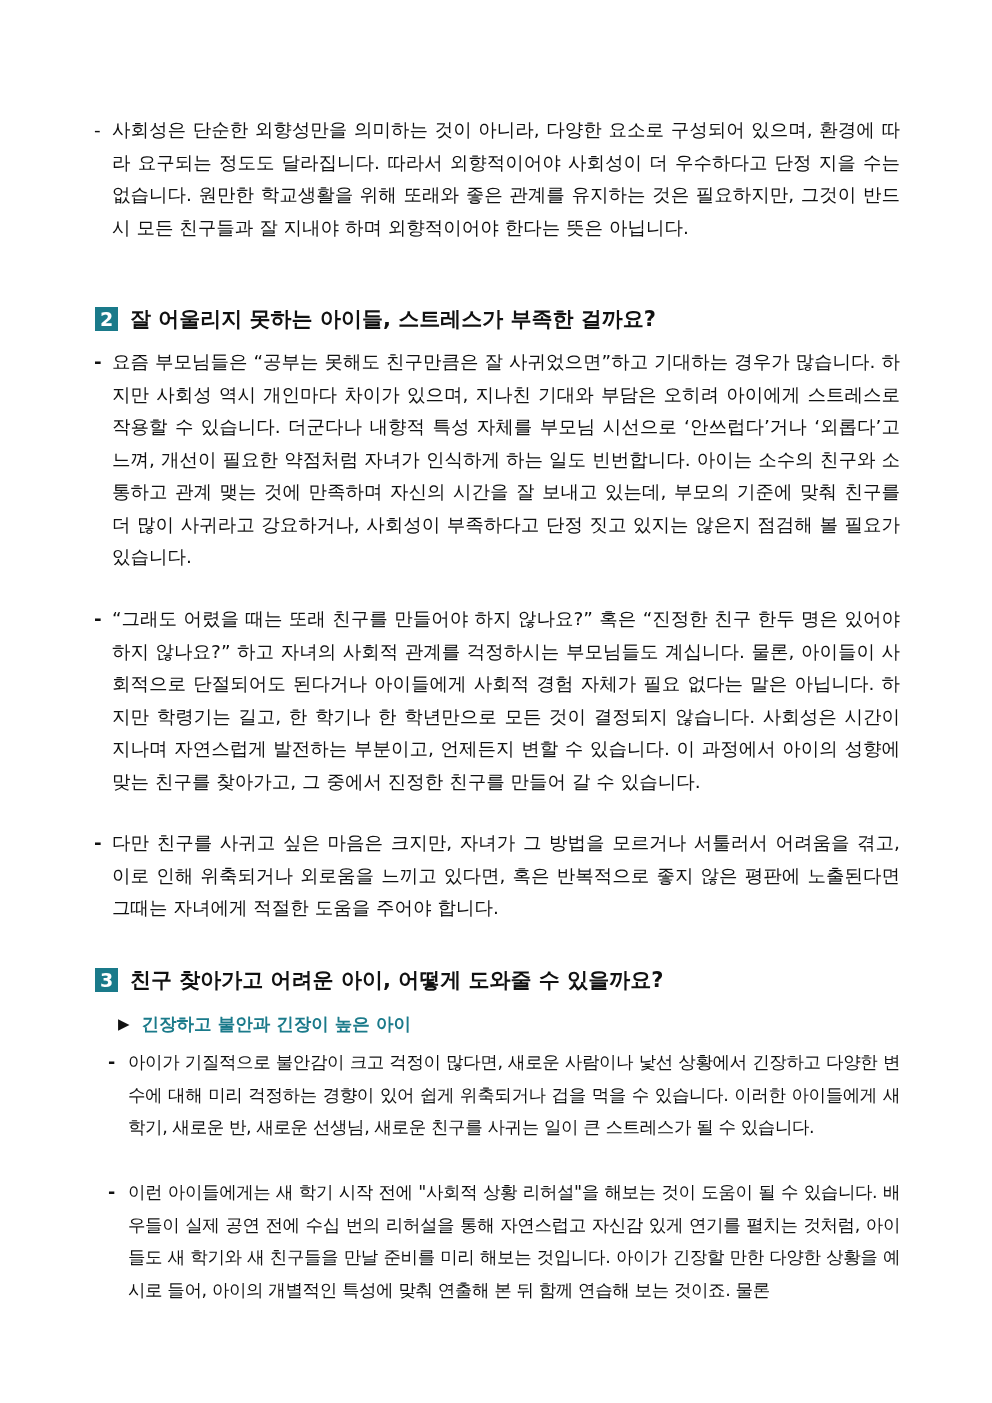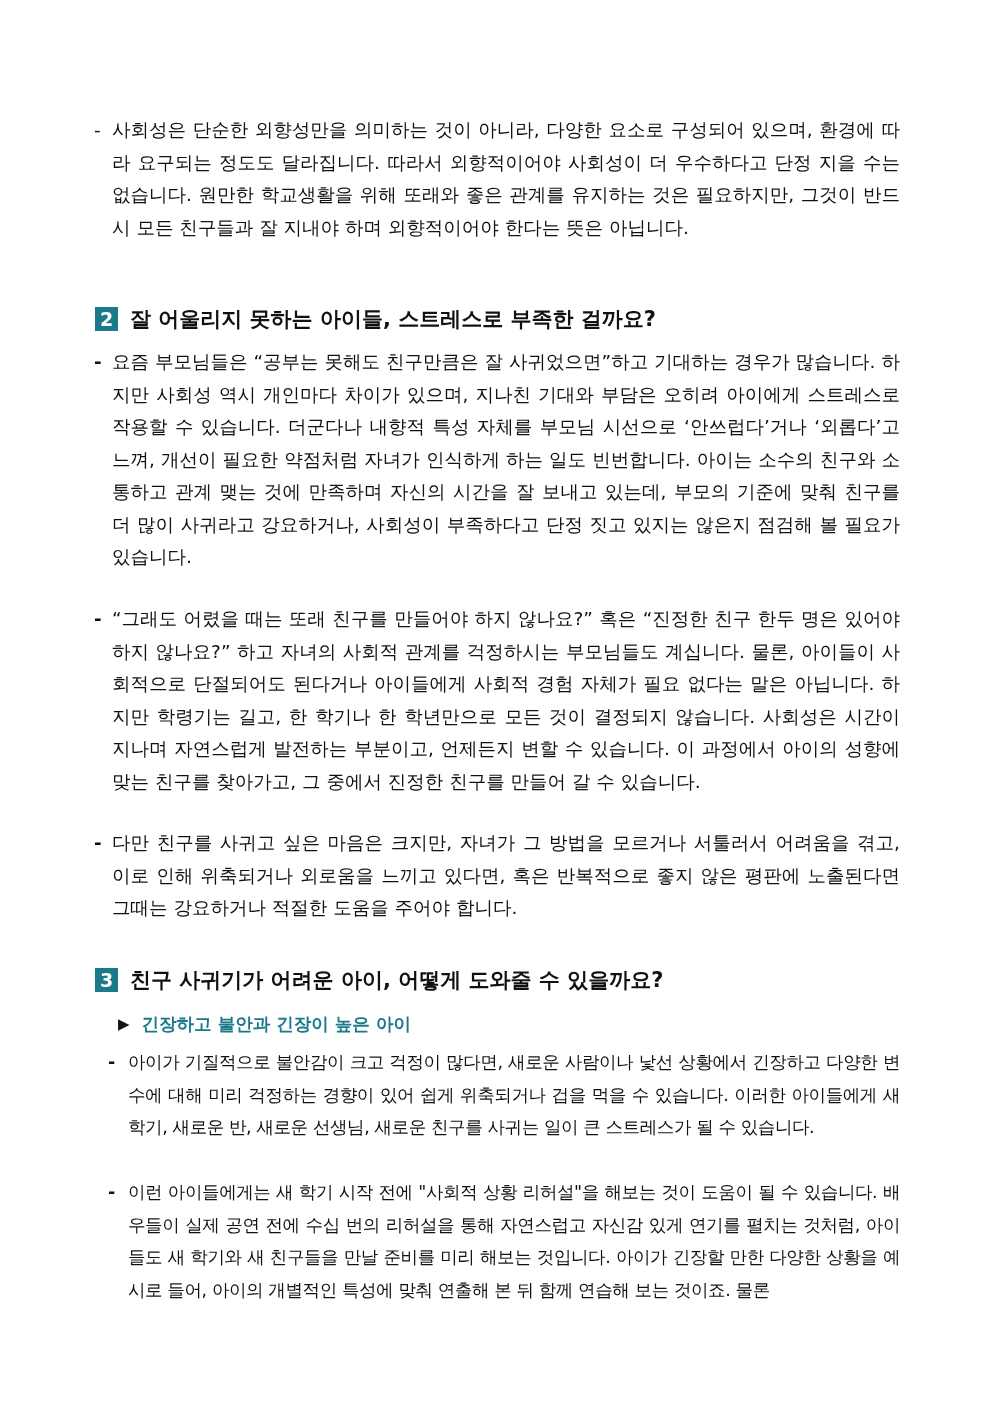--- a/index.html
+++ b/index.html
@@ -40,41 +40,41 @@
 
 <div class="page">
 
   <div class="bullet" style="top:114px;">
     <span class="dash">-</span>
     <span class="txt">사회성은 단순한 외향성만을 의미하는 것이 아니라, 다양한 요소로 구성되어 있으며, 환경에 따라 요구되는 정도도 달라집니다. 따라서 외향적이어야 사회성이 더 우수하다고 단정 지을 수는 없습니다. 원만한 학교생활을 위해 또래와 좋은 관계를 유지하는 것은 필요하지만, 그것이 반드시 모든 친구들과 잘 지내야 하며 외향적이어야 한다는 뜻은 아닙니다.</span>
   </div>
 
   <div class="heading" style="top:305px;">
     <span class="badge">2</span>
-    <span>잘 어울리지 못하는 아이들, 스트레스로 부족한 걸까요?</span>
+    <span>잘 어울리지 못하는 아이들, 스트레스가 부족한 걸까요?</span>
   </div>
 
   <div class="bullet" style="top:346px;">
     <span class="dash bold">-</span>
     <span class="txt">요즘 부모님들은 “공부는 못해도 친구만큼은 잘 사귀었으면”하고 기대하는 경우가 많습니다. 하지만 사회성 역시 개인마다 차이가 있으며, 지나친 기대와 부담은 오히려 아이에게 스트레스로 작용할 수 있습니다. 더군다나 내향적 특성 자체를 부모님 시선으로 ‘안쓰럽다’거나 ‘외롭다’고 느껴, 개선이 필요한 약점처럼 자녀가 인식하게 하는 일도 빈번합니다. 아이는 소수의 친구와 소통하고 관계 맺는 것에 만족하며 자신의 시간을 잘 보내고 있는데, 부모의 기준에 맞춰 친구를 더 많이 사귀라고 강요하거나, 사회성이 부족하다고 단정 짓고 있지는 않은지 점검해 볼 필요가 있습니다.</span>
   </div>
 
   <div class="bullet" style="top:603px;">
     <span class="dash bold">-</span>
     <span class="txt">“그래도 어렸을 때는 또래 친구를 만들어야 하지 않나요?” 혹은 “진정한 친구 한두 명은 있어야 하지 않나요?” 하고 자녀의 사회적 관계를 걱정하시는 부모님들도 계십니다. 물론, 아이들이 사회적으로 단절되어도 된다거나 아이들에게 사회적 경험 자체가 필요 없다는 말은 아닙니다. 하지만 학령기는 길고, 한 학기나 한 학년만으로 모든 것이 결정되지 않습니다. 사회성은 시간이 지나며 자연스럽게 발전하는 부분이고, 언제든지 변할 수 있습니다. 이 과정에서 아이의 성향에 맞는 친구를 찾아가고, 그 중에서 진정한 친구를 만들어 갈 수 있습니다.</span>
   </div>
 
   <div class="bullet" style="top:827px;">
     <span class="dash bold">-</span>
-    <span class="txt">다만 친구를 사귀고 싶은 마음은 크지만, 자녀가 그 방법을 모르거나 서툴러서 어려움을 겪고, 이로 인해 위축되거나 외로움을 느끼고 있다면, 혹은 반복적으로 좋지 않은 평판에 노출된다면 그때는 강요하거나 적절한 도움을 주어야 합니다.</span>
+    <span class="txt">다만 친구를 사귀고 싶은 마음은 크지만, 자녀가 그 방법을 모르거나 서툴러서 어려움을 겪고, 이로 인해 위축되거나 외로움을 느끼고 있다면, 혹은 반복적으로 좋지 않은 평판에 노출된다면 그때는 자녀에게 적절한 도움을 주어야 합니다.</span>
   </div>
 
   <div class="heading" style="top:966px;">
     <span class="badge">3</span>
-    <span>친구 사귀기가 어려운 아이, 어떻게 도와줄 수 있을까요?</span>
+    <span>친구 찾아가고 어려운 아이, 어떻게 도와줄 수 있을까요?</span>
   </div>
 
   <div class="subhead">
     <span class="tri">▶</span>
     <span>긴장하고 불안과 긴장이 높은 아이</span>
   </div>
 
   <div class="bullet tight" style="top:1046px; left:108px; width:792px;">
     <span class="dash bold">-</span>
     <span class="txt">아이가 기질적으로 불안감이 크고 걱정이 많다면, 새로운 사람이나 낯선 상황에서 긴장하고 다양한 변수에 대해 미리 걱정하는 경향이 있어 쉽게 위축되거나 겁을 먹을 수 있습니다. 이러한 아이들에게 새 학기, 새로운 반, 새로운 선생님, 새로운 친구를 사귀는 일이 큰 스트레스가 될 수 있습니다.</span>

